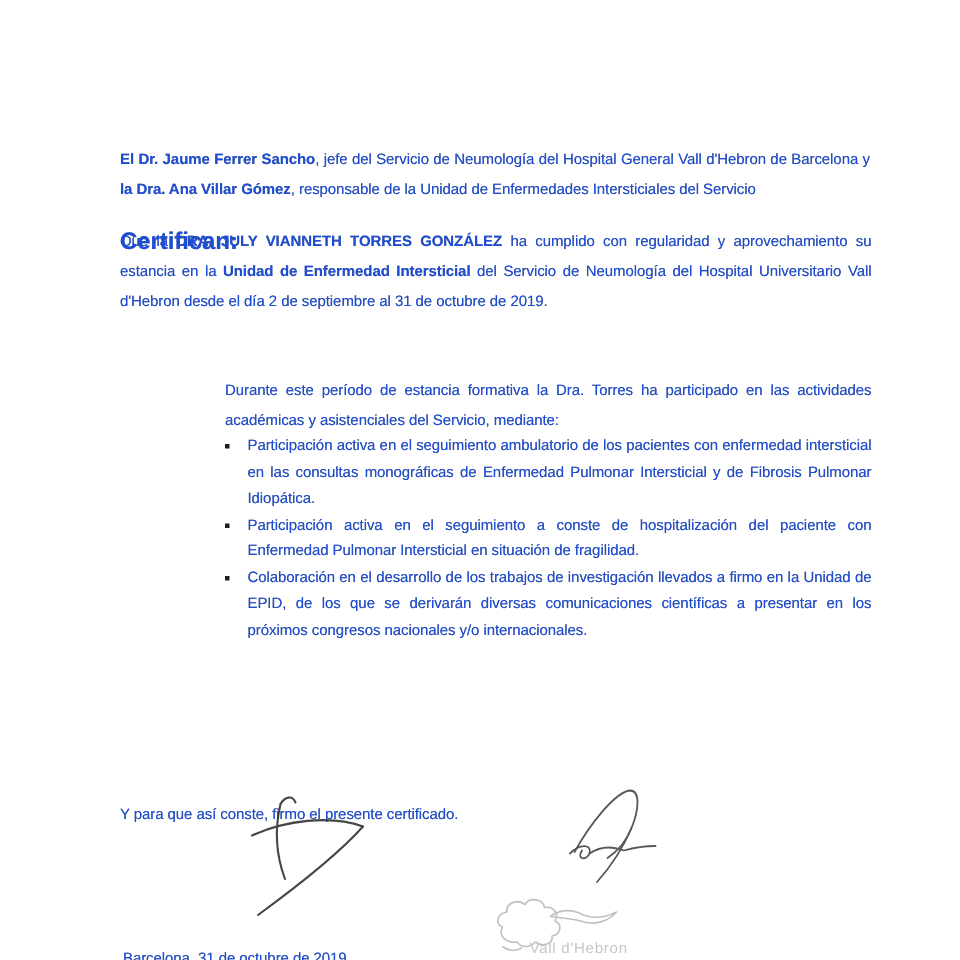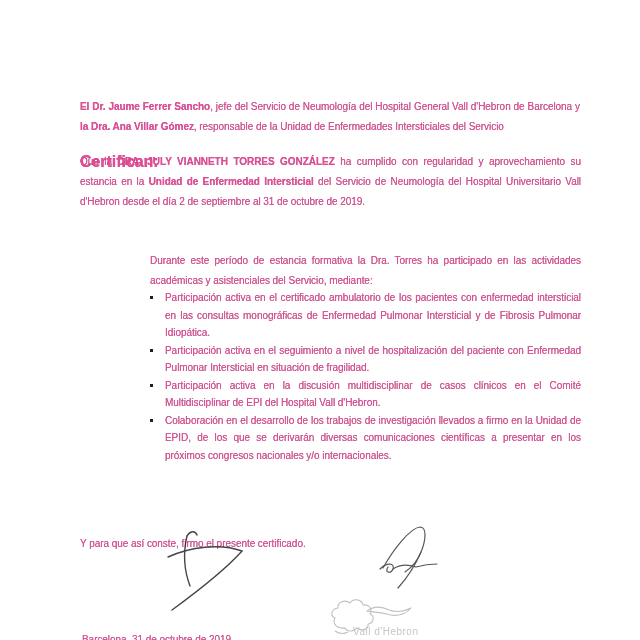--- a/index.html
+++ b/index.html
@@ -3,21 +3,21 @@
 <meta charset="utf-8">
 <style>
   html, body { margin: 0; padding: 0; background: #ffffff; }
   .page {
     position: relative;
     width: 640px;
     height: 640px;
     background: #ffffff;
     overflow: hidden;
     font-family: "Liberation Sans", sans-serif;
-    color: #ec4899;
+    color: #1d4ed8;
   }
   .txt {
     position: absolute;
     font-size: 10px;
     line-height: 20px;
     letter-spacing: -0.05px;
     text-shadow: 0 0 0.35px rgba(25,25,25,0.55);
   }
   .just { text-align: justify; }
   .b { font-weight: bold; }
@@ -63,23 +63,22 @@
   <p class="txt just" id="intro"><span class="b">El  Dr. Jaume Ferrer Sancho</span><span>, jefe del Servicio de Neumología del Hospital General Vall d'Hebron de Barcelona y </span><span class="b">la Dra. Ana Villar Gómez</span><span>, responsable de la Unidad de Enfermedades Intersticiales del Servicio</span></p>
 
   <div class="txt" id="certify-row">
     <span id="certify-label">Certifican:</span>
     <p class="just" id="certify-body" style="margin:0;"><span>Que la </span><span class="b">DRA. JULY VIANNETH TORRES GONZÁLEZ</span><span> ha cumplido con regularidad y aprovechamiento su estancia en la </span><span class="b">Unidad de Enfermedad Intersticial</span><span> del Servicio de Neumología del Hospital Universitario Vall d'Hebron desde el día 2 de septiembre al 31 de octubre de 2019.</span></p>
   </div>
 
   <p class="txt just" id="durante">Durante este período de estancia formativa la Dra. Torres ha participado en las actividades académicas y asistenciales del Servicio, mediante:</p>
 
   <ul class="txt" id="bullets">
-    <li>Participación activa en el certificado ambulatorio de los pacientes con enfermedad intersticial en las consultas monográficas de Enfermedad Pulmonar Intersticial y de Fibrosis Pulmonar Idiopática.</li>
-    <li>Participación activa en el seguimiento a nivel de hospitalización del paciente con Enfermedad Pulmonar Intersticial en situación de fragilidad.</li>
-    <li>Participación activa en la discusión multidisciplinar de casos clínicos en el Comité Multidisciplinar de EPI del Hospital Vall d'Hebron.</li>
+    <li>Participación activa en el seguimiento ambulatorio de los pacientes con enfermedad intersticial en las consultas monográficas de Enfermedad Pulmonar Intersticial y de Fibrosis Pulmonar Idiopática.</li>
+    <li>Participación activa en el seguimiento a conste de hospitalización del paciente con Enfermedad Pulmonar Intersticial en situación de fragilidad.</li>
     <li>Colaboración en el desarrollo de los trabajos de investigación llevados a firmo en la Unidad de EPID, de los que se derivarán diversas comunicaciones científicas a presentar en los próximos congresos nacionales y/o internacionales.</li>
   </ul>
 
   <p class="txt" id="closing">Y para que así conste, firmo el presente certificado.</p>
 
   <svg class="sig-svg" style="left:140px; top:528px;" width="120" height="90" viewBox="0 0 120 90">
     <g fill="none" stroke="#333333" stroke-width="1.4" stroke-linecap="round" opacity="0.9">
       <path d="M 47 8 C 50 3, 55 2, 57 7"></path>
       <path d="M 47 8 C 43 25, 44 42, 50 58"></path>
       <path d="M 28 29 C 50 19, 80 15, 102 23"></path>

